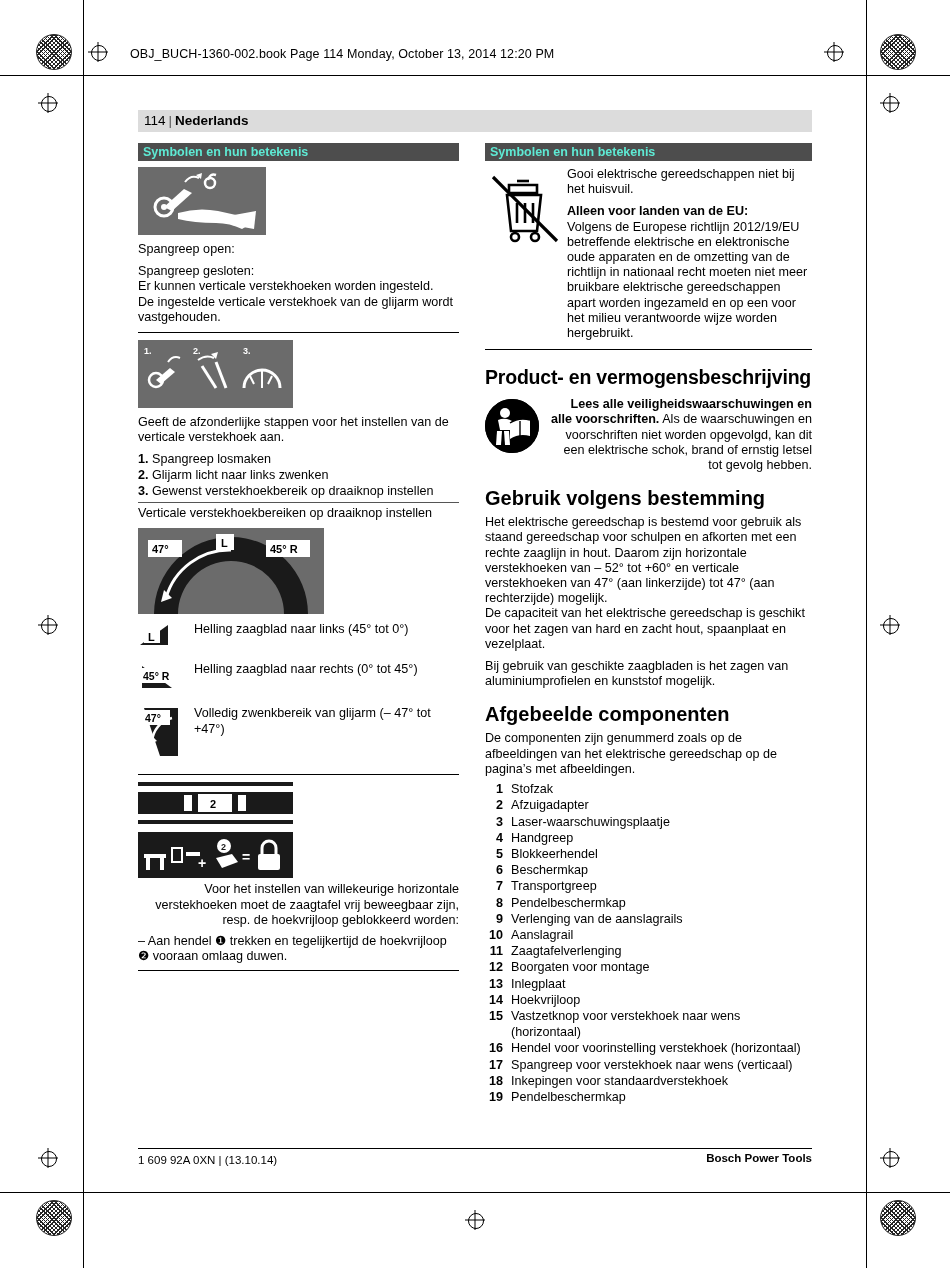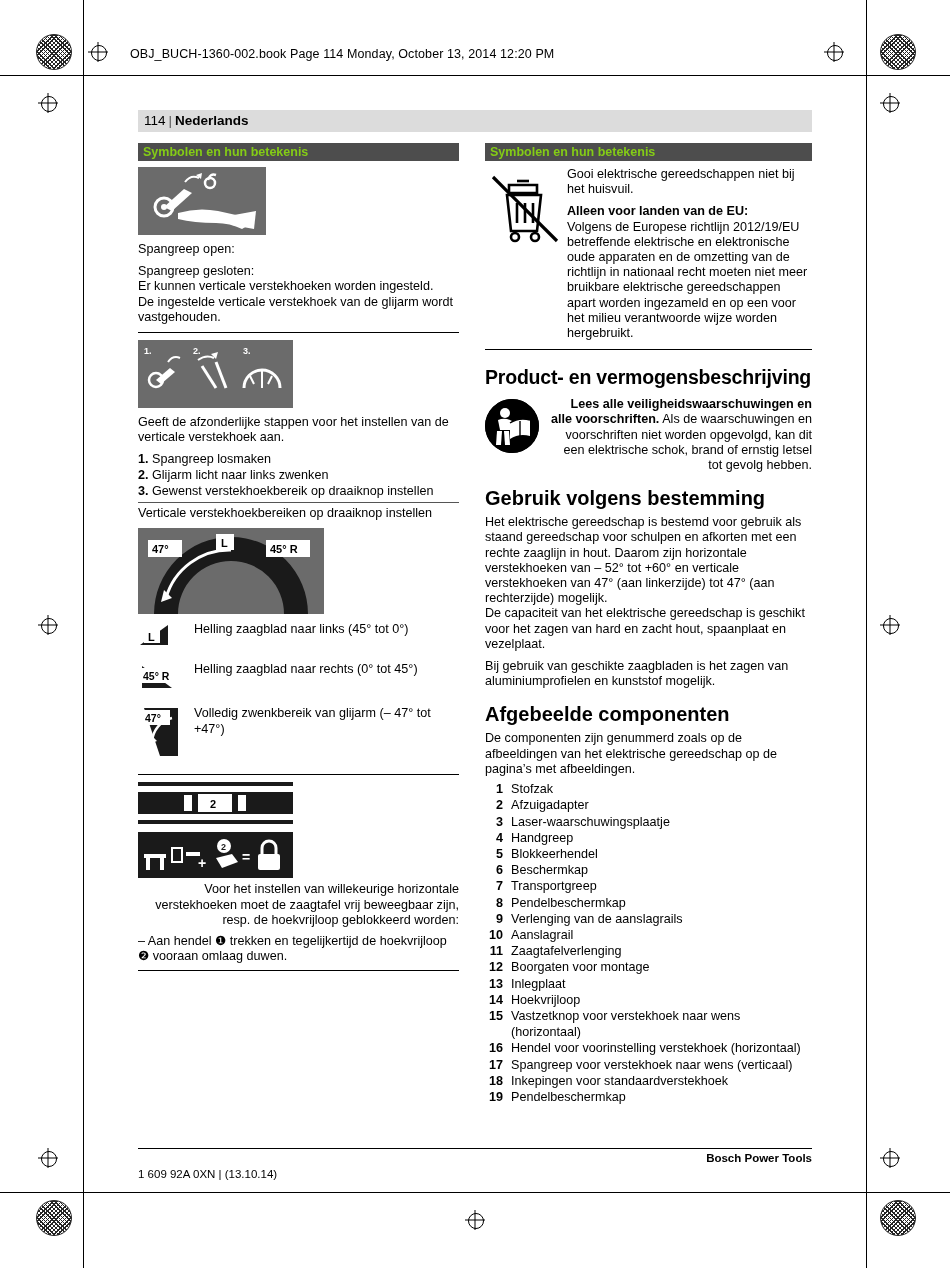--- a/index.html
+++ b/index.html
@@ -34,21 +34,21 @@
     background:#dcdcdc;height:22px;line-height:22px;padding-left:6px;
     font-size:13.5px;font-weight:bold;
   }
   .pagehead .sep{font-weight:normal;color:#555;padding:0 3px;}
   .pagehead .lang{font-weight:normal;}
 
   .cols{position:absolute;left:138px;top:143px;width:674px;}
   .colL{position:absolute;left:0;top:0;width:321px;}
   .colR{position:absolute;left:347px;top:0;width:327px;}
 
-  .tblhdr{background:#4d4d4d;color:#84cc16;font-weight:bold;font-size:12.5px;
+  .tblhdr{background:#4d4d4d;color:#5eead4;font-weight:bold;font-size:12.5px;
           height:18px;line-height:18px;padding-left:5px;}
   .rule{height:1px;background:#000;margin:0;}
   .rule-thin{height:1px;background:#555;}
 
   p{margin:0 0 0 0;font-size:12.6px;line-height:15.2px;}
   .blk{margin-top:7px;}
 
   
   .figbox{background:#6b6b6b;position:relative;}
 
@@ -63,21 +63,21 @@
   ol.comp{margin:4px 0 0 0;padding:0;list-style:none;font-size:12.6px;line-height:16.2px;}
   ol.comp li{position:relative;padding-left:26px;}
   ol.comp li .n{position:absolute;left:0;width:18px;text-align:right;font-weight:bold;}
 
   .steps{font-size:12.6px;line-height:15.6px;}
   .steps .sn{font-weight:bold;}
 
   .legend{position:relative;margin-top:6px;font-size:12.6px;line-height:15.2px;}
 
   .footer{position:absolute;left:138px;top:1152px;width:674px;font-size:11.5px;}
-  .footer .left{position:absolute;left:0;top:16px;}
+  .footer .left{position:absolute;left:0;top:2px;}
   .footer .right{position:absolute;right:0;top:0;font-weight:bold;}
   .footrule{position:absolute;left:138px;top:1148px;width:674px;height:1px;background:#000;}
 </style>
 </head>
 <body>
 
 <div class="halftone" style="left:36px;top:34px;width:34px;height:34px;"></div>
 <div class="halftone" style="left:880px;top:34px;width:34px;height:34px;"></div>
 <div class="halftone" style="left:36px;top:1200px;width:34px;height:34px;"></div>
 <div class="halftone" style="left:880px;top:1200px;width:34px;height:34px;"></div>

